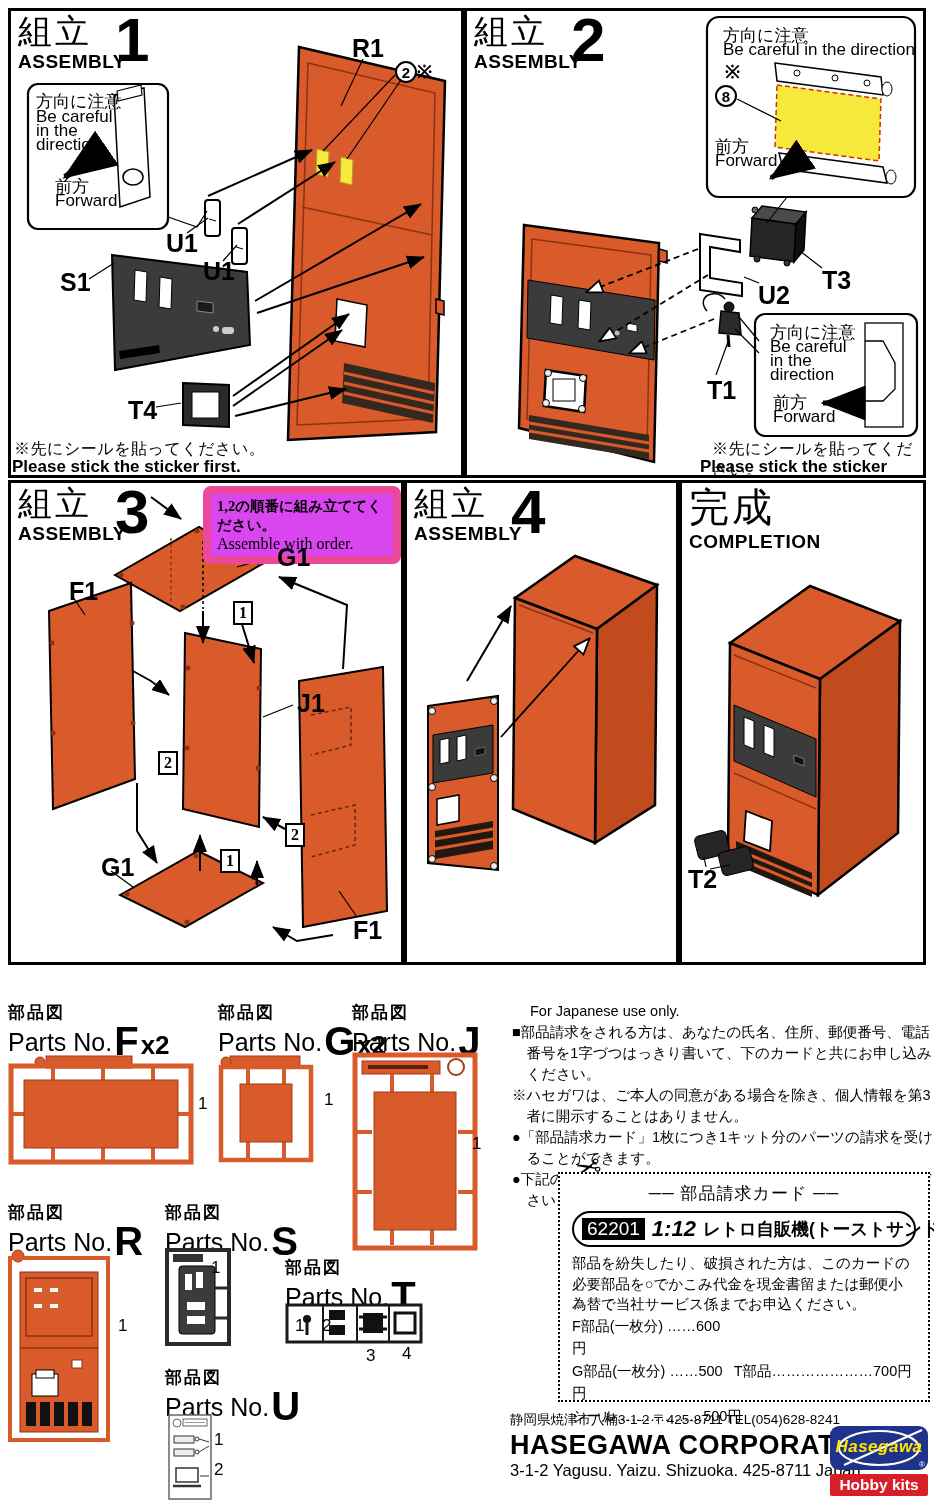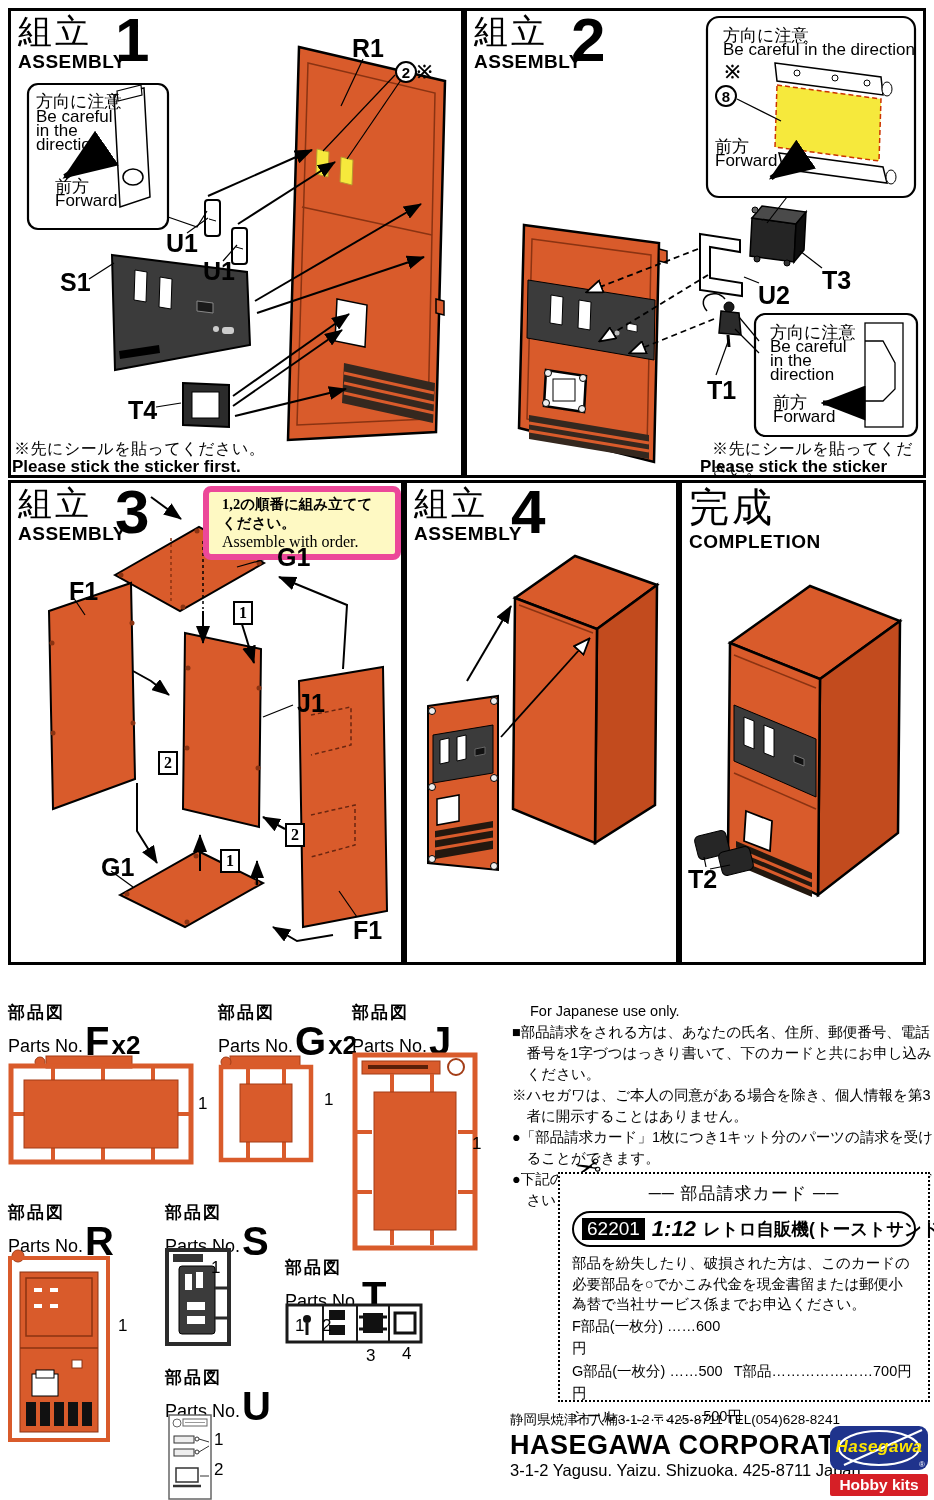--- a/index.html
+++ b/index.html
@@ -10,26 +10,26 @@
 .tjp{font-size:34px;font-weight:400;letter-spacing:3px;line-height:1.1}
 .ten{font-size:19px;font-weight:700;letter-spacing:.5px}
 .tnum{font-size:62px;font-weight:900;line-height:.95}
 .cb-s{font-size:17px;line-height:1.15}
 .plabel{font-size:25px;font-weight:700;line-height:1}
 .circled{display:inline-block;width:22px;height:22px;border:2px solid #000;border-radius:50%;text-align:center;line-height:19px;font-weight:700;font-size:15px;background:#fff}
 .kome{font-size:18px;font-weight:700}
 .boxed{position:absolute;border:2px solid #000;background:#fff;font-family:"Liberation Serif",serif;font-size:16px;font-weight:700;padding:0 4px;line-height:1.25}
 .notejp{font-size:16px;letter-spacing:.5px}
 .noteen{font-size:17px;font-weight:700}
-.ordbox{position:absolute;border:6px solid #ec4899;border-radius:8px;background:#fef9c3;padding:3px 13px}
+.ordbox{position:absolute;border:8px solid #ec4899;border-radius:8px;background:#d946ef;padding:3px 6px}
 .ord1{font-family:"Liberation Serif",serif;font-size:14.5px;font-weight:700}
 .ord2{font-family:"Liberation Serif",serif;font-size:16px}
 .pt-jp{font-size:17px;font-weight:700;letter-spacing:2px}
 .pt-row{display:flex;align-items:flex-end;gap:2px}
-.pt-en{font-size:18px;line-height:1.3}
+.pt-en{font-size:25px;line-height:1.3}
 .pt-letter{font-size:40px;font-weight:700;line-height:.85}
 .pt-mult{font-size:26px;font-weight:700;line-height:1}
 .spnum{font-size:17px}
 .notice{position:absolute;left:512px;top:1001px;width:424px;font-size:14.5px;line-height:21px}
 .notice p{text-indent:-1em;padding-left:1em}
 .notice p.first{text-indent:0;padding-left:18px}
 .card{position:absolute;left:558px;top:1172px;width:372px;height:230px;border:2px dotted #000;padding:6px 12px 8px 12px;background:#fff}
 .card-title{text-align:center;font-size:17px;letter-spacing:1px;margin-top:2px}
 .badge{display:flex;align-items:center;gap:7px;border:2.5px solid #000;border-radius:19px;padding:3px 8px;margin:6px 0}
 .badge-no{background:#000;color:#fff;font-weight:400;font-size:19px;padding:0 5px;line-height:1.2}

